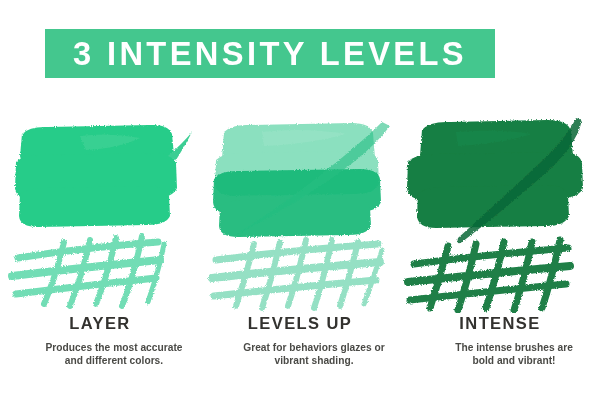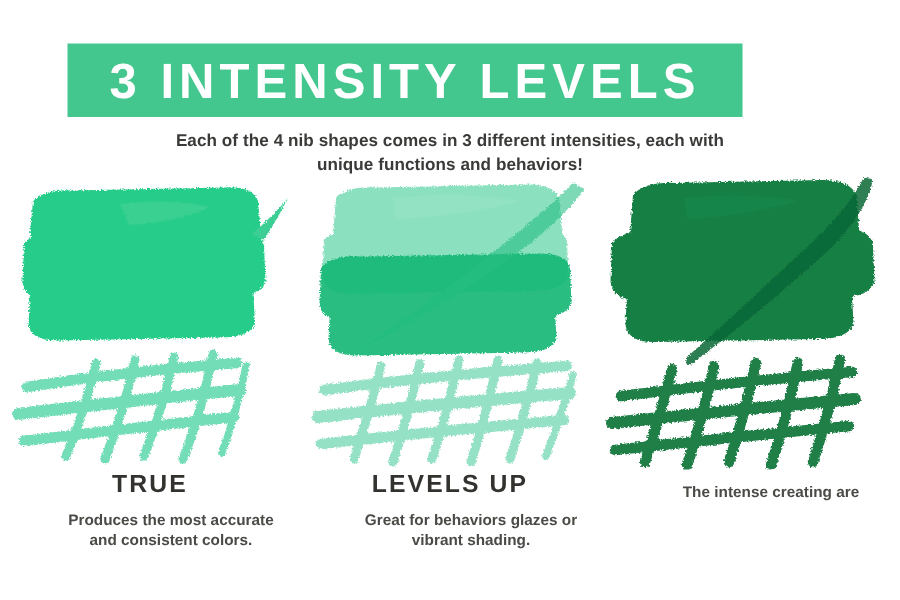--- a/index.html
+++ b/index.html
@@ -103,24 +103,20 @@
 </style>
 </head>
 <body>
 
 <div id="page">
 
   <div class="banner">
     <div class="banner-title">3 INTENSITY LEVELS</div>
   </div>
 
-  <div class="subtitle">
-    <span class="ln">Each of the 4 nib shapes comes in 3 different intensities, each with</span>
-    <span class="ln">unique functions and behaviors!</span>
-  </div>
 
   <div class="columns">
 
     <div class="column">
       <div class="swatch-wrap">
         <svg width="200" height="195" viewBox="0 0 200 195" xmlns="http://www.w3.org/2000/svg">
           <defs>
             <filter id="paper1" x="-20%" y="-20%" width="140%" height="140%">
               <feTurbulence type="fractalNoise" baseFrequency="0.9" numOctaves="3" seed="7" result="n"></feTurbulence>
               <feDisplacementMap in="SourceGraphic" in2="n" scale="3" xChannelSelector="R" yChannelSelector="G"></feDisplacementMap>
@@ -158,24 +154,24 @@
 
               <path d="M44 186 Q56 158 64 124" stroke-width="6"></path>
               <path d="M70 188 Q82 158 90 122" stroke-width="6"></path>
               <path d="M96 186 Q108 156 116 120" stroke-width="6"></path>
               <path d="M122 188 Q134 158 142 118" stroke-width="6"></path>
               <path d="M148 184 Q158 156 164 126" stroke-width="5"></path>
             </g>
           </g>
         </svg>
       </div>
-      <div class="caption-title">TRUE</div>
+      <div class="caption-title">LAYER</div>
       <div class="caption-body">
         <span class="ln">Produces the most accurate</span>
-        <span class="ln">and consistent colors.</span>
+        <span class="ln">and different colors.</span>
       </div>
     </div>
 
     <div class="column">
       <div class="swatch-wrap">
         <svg width="200" height="195" viewBox="0 0 200 195" xmlns="http://www.w3.org/2000/svg">
           <defs>
             <filter id="paper2" x="-20%" y="-20%" width="140%" height="140%">
               <feTurbulence type="fractalNoise" baseFrequency="0.85" numOctaves="3" seed="12" result="n"></feTurbulence>
               <feDisplacementMap in="SourceGraphic" in2="n" scale="3" xChannelSelector="R" yChannelSelector="G"></feDisplacementMap>
@@ -248,19 +244,21 @@
               <path d="M10 182 Q84 174 166 166" stroke-width="7"></path>
               <path d="M30 190 Q40 160 48 128" stroke-width="7"></path>
               <path d="M58 192 Q68 162 76 126" stroke-width="7"></path>
               <path d="M86 190 Q96 160 104 124" stroke-width="7"></path>
               <path d="M114 192 Q124 162 132 124" stroke-width="7"></path>
               <path d="M142 190 Q152 160 160 122" stroke-width="7"></path>
             </g>
           </g>
         </svg>
       </div>
+      <div class="caption-title">INTENSE</div>
       <div class="caption-body">
-        <span class="ln">The intense creating are</span>
+        <span class="ln">The intense brushes are</span>
+        <span class="ln">bold and vibrant!</span>
       </div>
     </div>
 
   </div>
 </div>
 
 </body></html>

